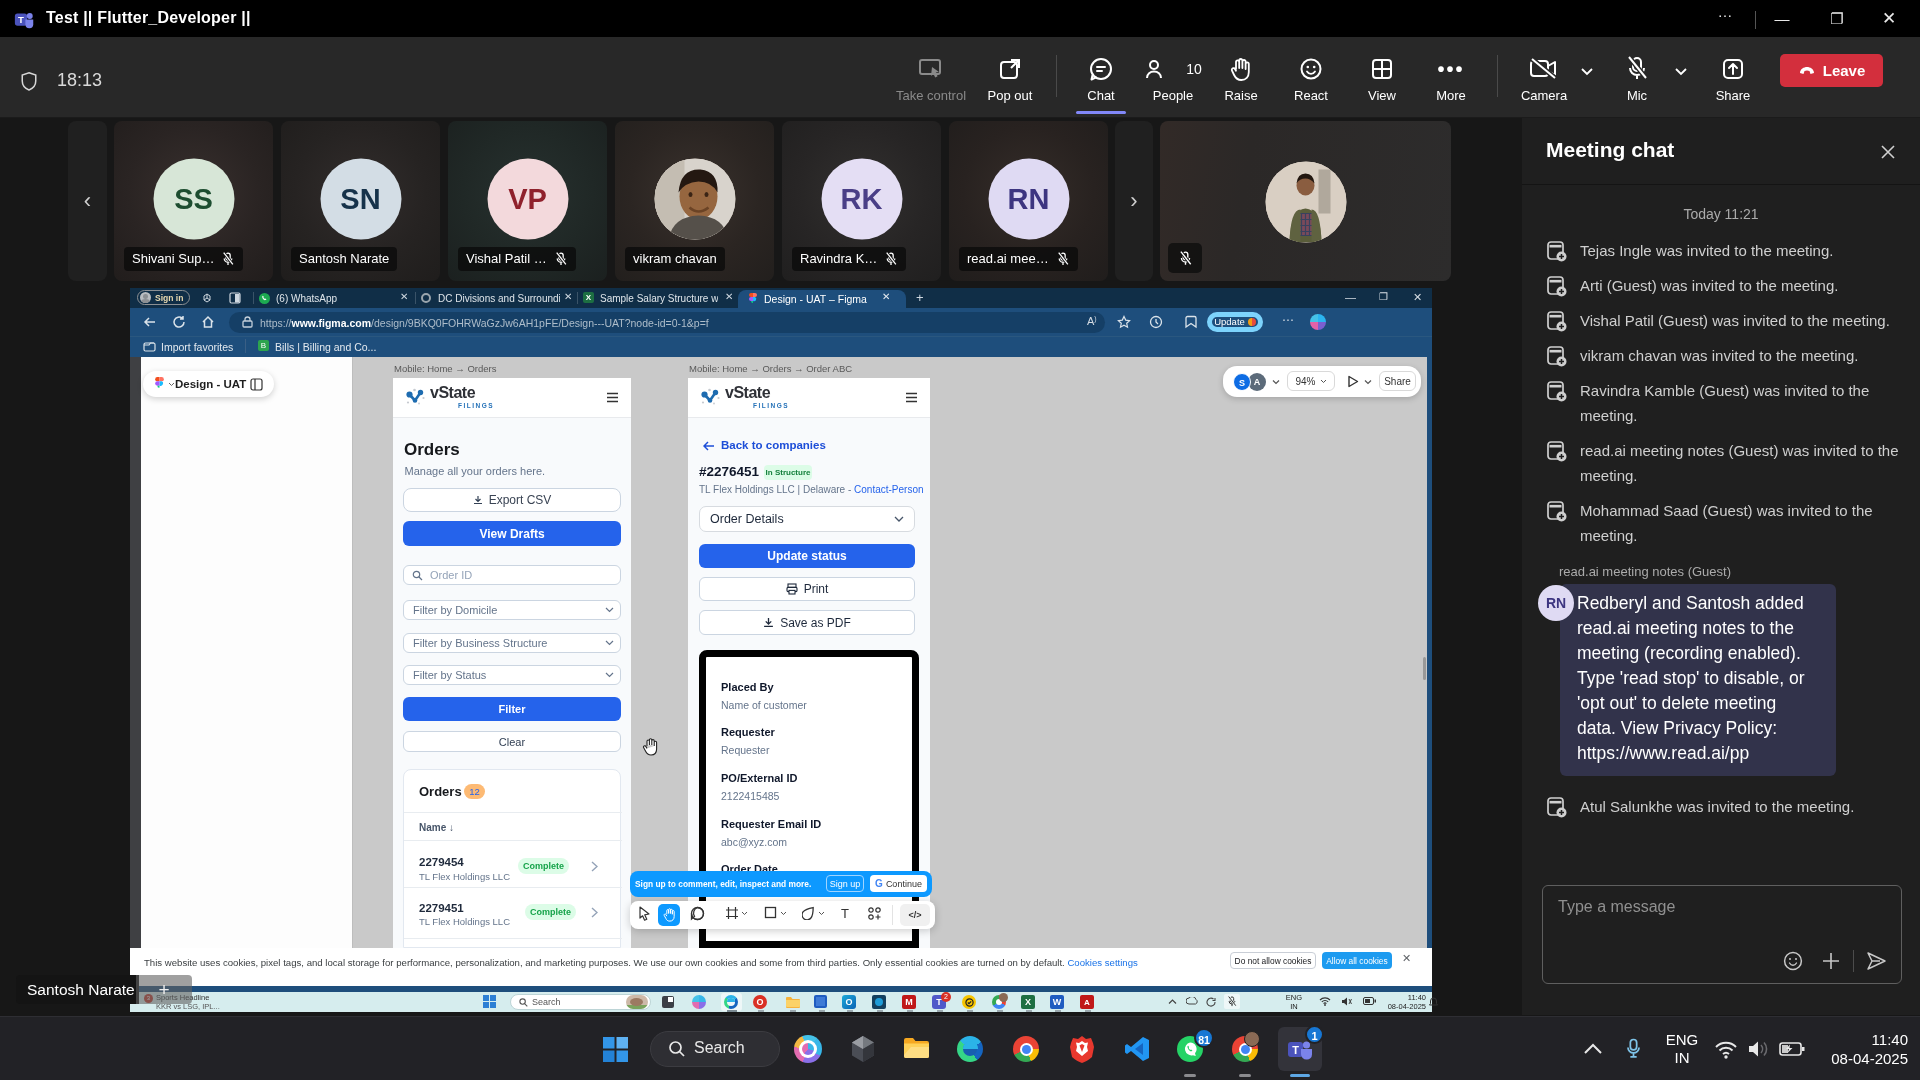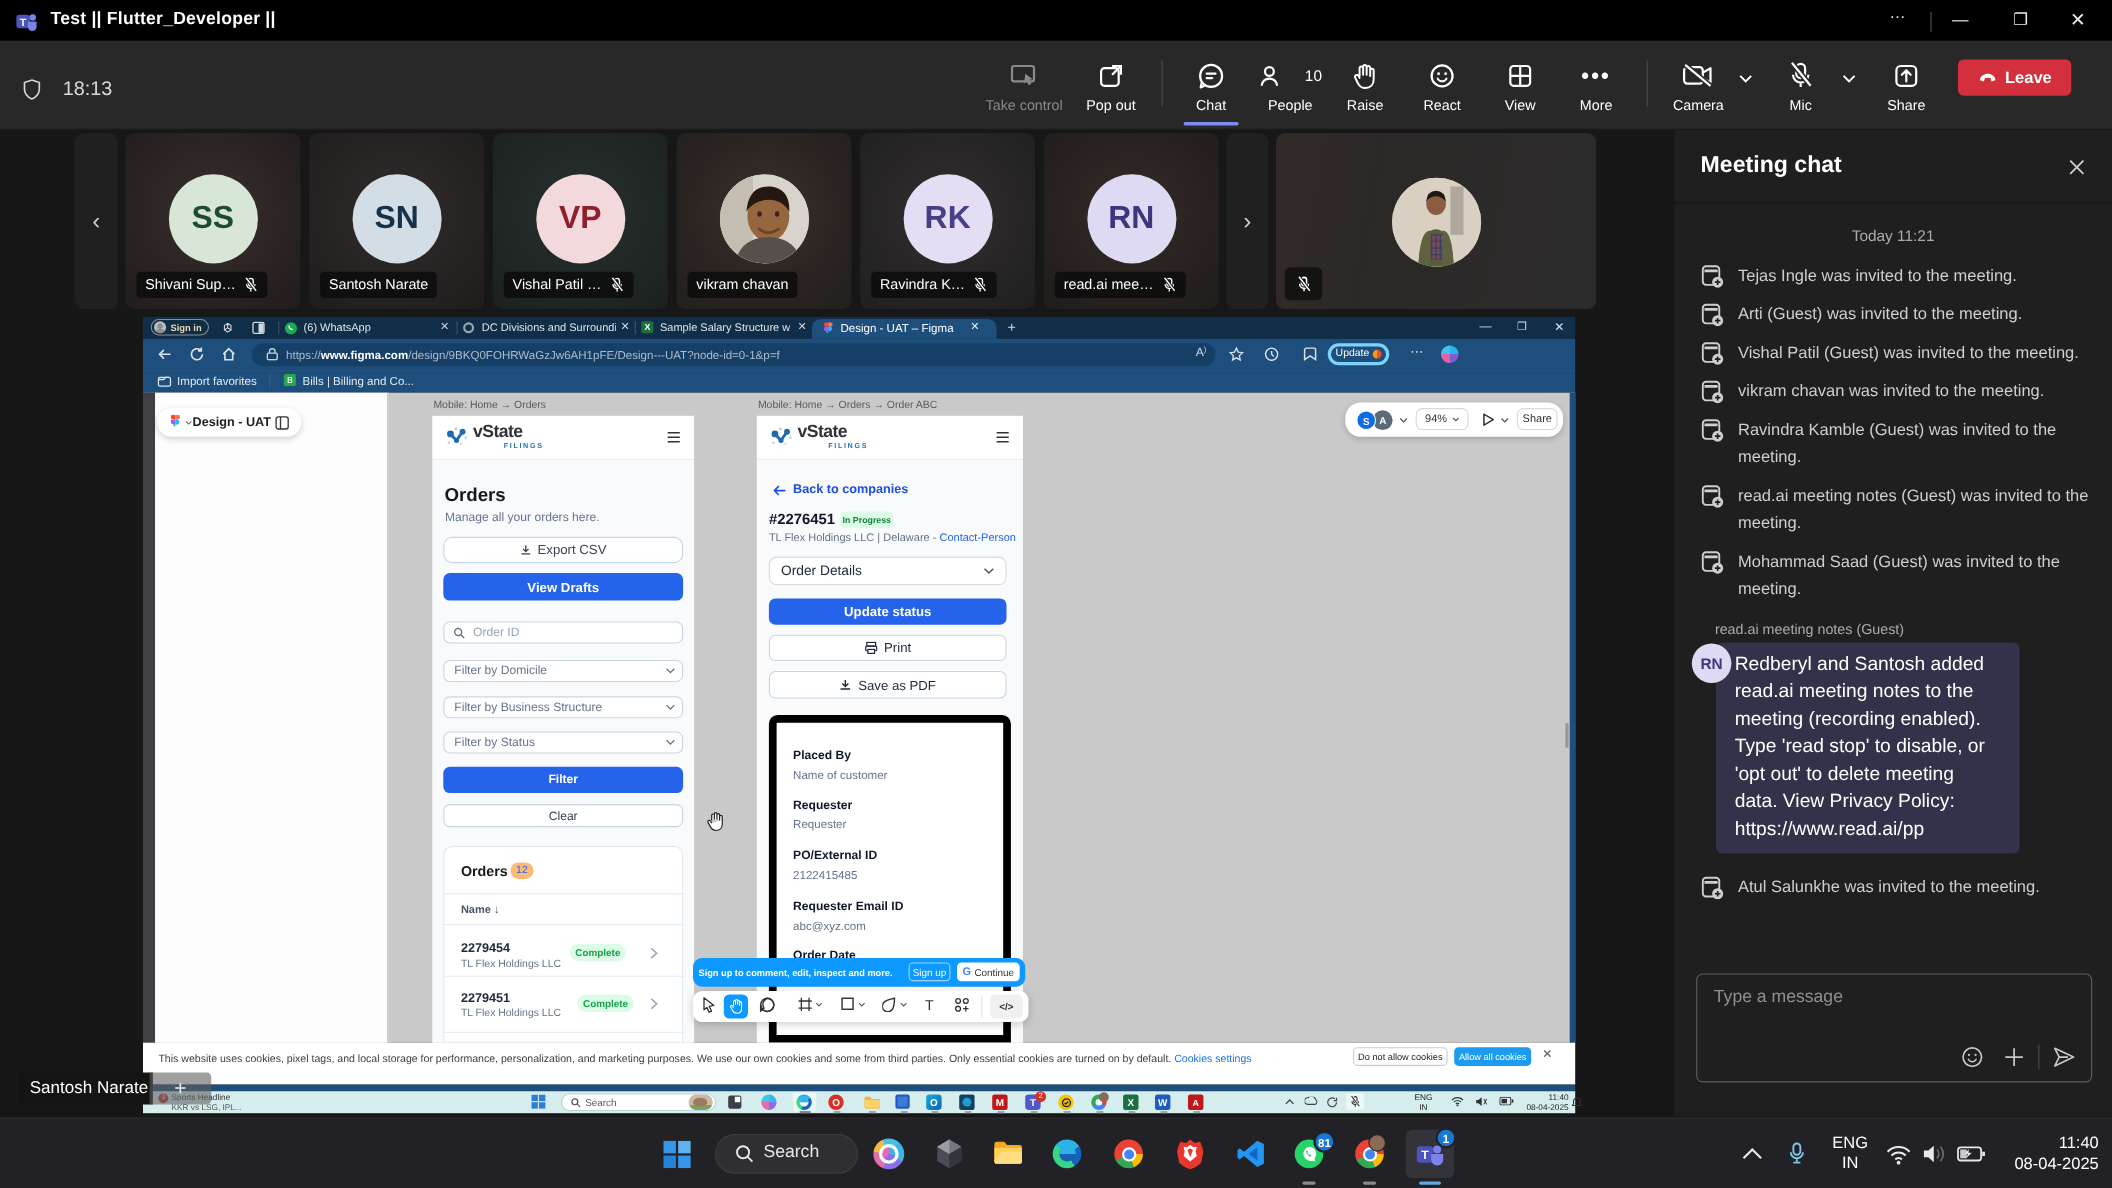--- a/index.html
+++ b/index.html
@@ -360,21 +360,21 @@
   <svg class="abs" style="left:987px;top:27px" width="14" height="14" viewBox="0 0 14 14">
       <path d="M7 1.5 l1.7 3.6 3.9.5 -2.9 2.7 .8 3.9 L7 10.3 3.5 12.2 l.8-3.9 L1.4 5.6 l3.9-.5z" fill="none" stroke="#dbe3ea" stroke-width="1.2"></path>
     </svg>
   <svg class="abs" style="left:1019px;top:27px" width="14" height="14" viewBox="0 0 14 14">
       <circle cx="7" cy="7" r="5.5" fill="none" stroke="#dbe3ea" stroke-width="1.3"></circle>
       <path d="M7 4 v3 l2 2" fill="none" stroke="#dbe3ea" stroke-width="1.3"></path>
     </svg>
   <svg class="abs" style="left:1054px;top:27px" width="14" height="14" viewBox="0 0 14 14">
       <path d="M2 12 V3 a1.5 1.5 0 0 1 1.5 -1.5 h7 A1.5 1.5 0 0 1 12 3 v9 l-5-3.5z" fill="none" stroke="#dbe3ea" stroke-width="1.3"></path>
     </svg>
-  <div class="abs" style="left:1077px;top:23.5px;width:56px;height:20px;border:3px solid #7dd3fc;border-radius:10px;color:#fff;font-size:9.5px;display:flex;align-items:center;justify-content:center;gap:3px">Update <span style="width:8px;height:8px;border-radius:50%;background:conic-gradient(#e74c3c 0 50%, #f39c12 50% 100%);display:inline-block"></span></div>
+  <div class="abs" style="left:1077px;top:23.5px;width:56px;height:20px;border:5px solid #7dd3fc;border-radius:10px;color:#fff;font-size:9.5px;display:flex;align-items:center;justify-content:center;gap:3px">Update <span style="width:8px;height:8px;border-radius:50%;background:conic-gradient(#e74c3c 0 50%, #f39c12 50% 100%);display:inline-block"></span></div>
   <div class="abs" style="left:1152px;top:25px;color:#d6dde4;font-size:12px">⋯</div>
   <div class="abs" style="left:1180px;top:26px;width:16px;height:16px;border-radius:50%;background:conic-gradient(#2bb4f0 0 25%, #7a5fd0 25% 50%, #e361a8 50% 75%, #45c2e8 75% 100%)"></div>
 
   <div class="abs" style="left:0;top:48px;width:1302px;height:21px;background:#1e4e7c;border-top:1px solid #2a577f"></div>
   <svg class="abs" style="left:13px;top:52px" width="13" height="13" viewBox="0 0 13 13">
       <rect x="1" y="3" width="11" height="8" rx="1.5" fill="none" stroke="#dbe3ea" stroke-width="1.2"></rect>
       <path d="M1 5 h5 l1.5-2 H11" fill="none" stroke="#dbe3ea" stroke-width="1.2"></path>
     </svg>
   <div class="abs" style="left:31px;top:52.5px;color:#e3e9ef;font-size:10.5px">Import favorites</div>
   <div class="abs" style="left:115px;top:51px;width:1px;height:14px;background:#3a5f85"></div>
@@ -513,21 +513,21 @@
     <svg class="abs" style="left:217px;top:14px" width="13" height="11" viewBox="0 0 13 11">
         <path d="M1 1.5 h11 M1 5.5 h11 M1 9.5 h11" stroke="#333" stroke-width="1.4"></path>
       </svg>
 
     <svg class="abs" style="left:15px;top:63px" width="12" height="10" viewBox="0 0 12 10">
         <path d="M11 5 H1 M5 1 L1 5 l4 4" fill="none" stroke="#1d4ed8" stroke-width="1.5"></path>
       </svg>
     <div class="abs" style="left:33px;top:61px;font-size:11.5px;font-weight:700;color:#1d4ed8">Back to companies</div>
 
     <div class="abs" style="left:11px;top:86px;font-size:13.5px;font-weight:700;color:#0f172a">#2276451</div>
-    <div class="abs" style="left:76px;top:87px;width:48px;height:15px;background:#dcfce7;border-radius:4px;color:#15803d;font-size:8px;font-weight:700;white-space:nowrap;display:flex;align-items:center;justify-content:center">In Progress</div>
+    <div class="abs" style="left:76px;top:87px;width:48px;height:15px;background:#dcfce7;border-radius:4px;color:#15803d;font-size:8px;font-weight:700;white-space:nowrap;display:flex;align-items:center;justify-content:center">In Structure</div>
     <div class="abs" style="left:11px;top:106px;font-size:10px;color:#64748b">TL Flex Holdings LLC | Delaware - <span style="color:#2563eb">Contact-Person</span></div>
 
     <div class="figsel" style="left:11px;top:128px;width:216px;height:26px;color:#1e293b;font-size:12.5px">Order Details</div>
     <svg class="abs" style="left:206px;top:138px" width="10" height="7" viewBox="0 0 10 7">
         <path d="M1 1 l4 4 4-4" fill="none" stroke="#475569" stroke-width="1.3"></path>
       </svg>
 
     <div class="figbtn" style="left:11px;top:166px;width:216px;height:24px;background:#2563eb;color:#fff;font-weight:700;font-size:12px">Update status</div>
     <div class="figbtn" style="left:11px;top:199px;width:216px;height:24px;background:#fff;border:1px solid #cbd5e1;color:#1e293b;font-size:12px;gap:6px"><svg width="12" height="12" viewBox="0 0 12 12">
           <rect x="2" y="1" width="8" height="3.4" fill="none" stroke="#1e293b" stroke-width="1.1"></rect>

